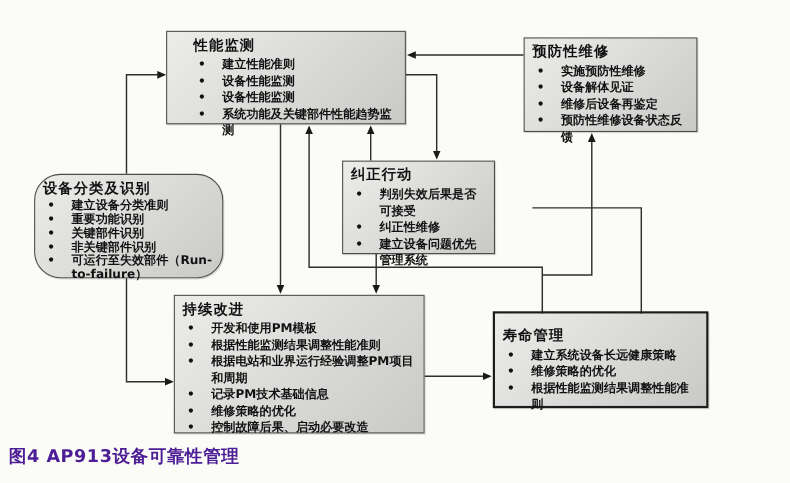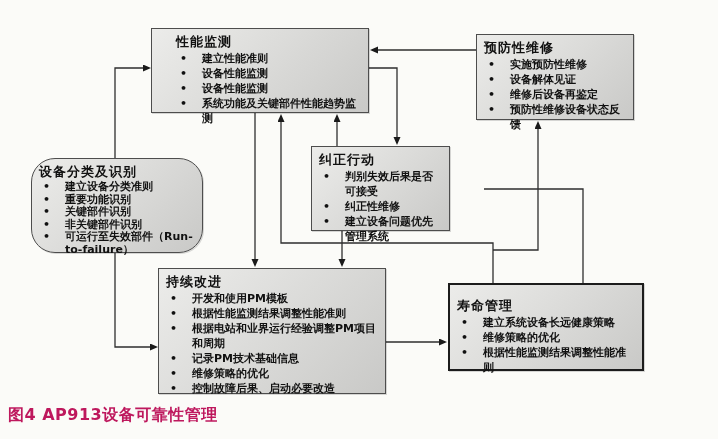--- a/index.html
+++ b/index.html
@@ -43,21 +43,21 @@
     font-weight:bold;
   }
   .dbox li::before{
     content:"•";
     position:absolute;left:4px;top:0;
     font-size:11px;
   }
   .dbox.tight li{line-height:12.5px;}
   .caption{
     position:absolute;left:8px;top:405px;z-index:2;
-    font-size:16px;font-weight:bold;color:#be185d;
+    font-size:16px;font-weight:bold;color:#4c1d95;
     letter-spacing:0.5px;
   }
 </style>
 </head>
 <body>
 
 <div class="page">
 
   <svg class="arrows" width="718" height="439" viewBox="0 0 718 439">
     <defs>

